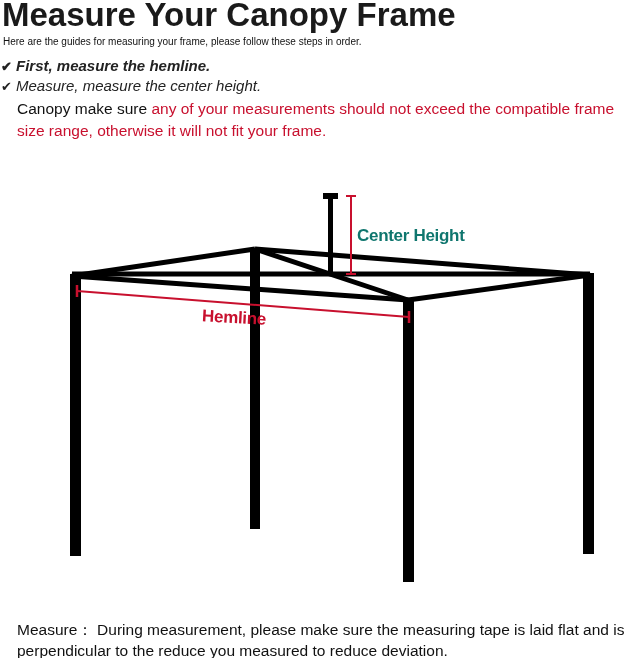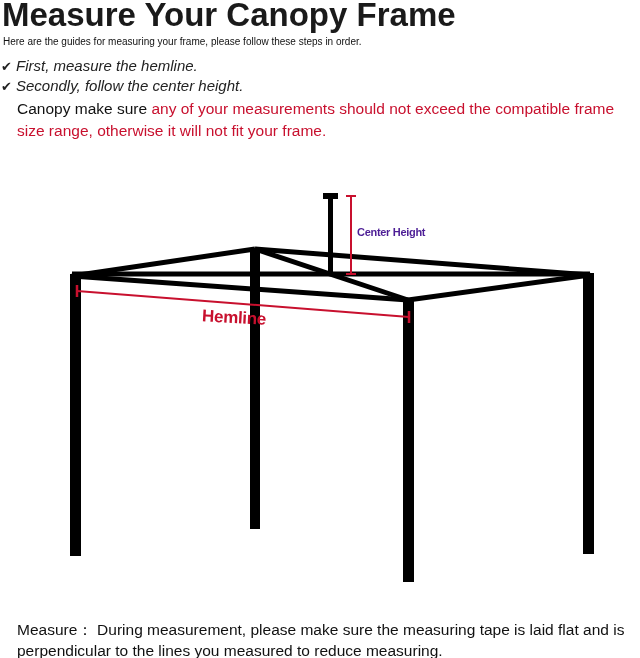--- a/index.html
+++ b/index.html
@@ -1,40 +1,40 @@
 <!DOCTYPE html>
 <html><head>
 <meta charset="utf-8">
 <style>
   html, body { margin: 0; padding: 0; background: #ffffff; }
   body { width: 640px; height: 658px; position: relative; overflow: hidden; font-family: "Liberation Sans", sans-serif; color: #111; }
   .title { position: absolute; left: 2px; top: -4px; font-size: 33px; font-weight: bold; color: #1a1a1a; letter-spacing: 0px; white-space: nowrap; }
   .intro { position: absolute; left: 3px; top: 36px; font-size: 10px; color: #111; white-space: nowrap; }
   .step { position: absolute; left: 1px; font-size: 15px; font-style: italic; color: #222; white-space: nowrap; }
   .step .chk { font-style: normal; font-size: 13px; display: inline-block; width: 15px; color: #222; }
-  .step1 { top: 57px; }
+  .step1 { top: 57px; font-weight: bold; }
   .step2 { top: 77px; }
   .warn { position: absolute; left: 17px; top: 98px; width: 625px; font-size: 15.5px; line-height: 22px; color: #111; }
   .warn .red { color: #c8102e; }
   .diagram { position: absolute; left: 0; top: 0; width: 640px; height: 658px; pointer-events: none; }
-  .lbl-center { position: absolute; left: 357px; top: 226px; font-size: 11px; font-weight: bold; color: #4c1d95; white-space: nowrap; letter-spacing: -0.3px; }
+  .lbl-center { position: absolute; left: 357px; top: 226px; font-size: 17px; font-weight: bold; color: #0f766e; white-space: nowrap; letter-spacing: -0.3px; }
   .lbl-hem { position: absolute; left: 202px; top: 308px; font-size: 17px; font-weight: bold; color: #c8102e; white-space: nowrap; transform: rotate(3deg); letter-spacing: -0.3px; }
   .notice { position: absolute; left: 17px; top: 619px; width: 620px; font-size: 15.5px; line-height: 21px; color: #111; }
 </style>
 </head>
 <body>
 
 <div class="title">Measure Your Canopy Frame</div>
 <div class="intro">Here are the guides for measuring your frame, please follow these steps in order.</div>
 
 <div class="step step1">
   <span class="chk">✔</span><span>First, measure the hemline.</span>
 </div>
 <div class="step step2">
-  <span class="chk">✔</span><span>Secondly, follow the center height.</span>
+  <span class="chk">✔</span><span>Measure, measure the center height.</span>
 </div>
 
 <div class="warn">
   <span>Canopy make sure </span><span class="red">any of your measurements should not exceed the compatible frame size range, otherwise it will not fit your frame.</span>
 </div>
 
 <svg class="diagram" viewBox="0 0 640 658" xmlns="http://www.w3.org/2000/svg">
   <g stroke="#000" stroke-linecap="butt" fill="none">
 
     <line x1="75.5" y1="274" x2="75.5" y2="556" stroke-width="11"></line>
@@ -62,14 +62,14 @@
     <line x1="77" y1="291" x2="409" y2="317" stroke-width="2"></line>
     <line x1="77" y1="285" x2="77" y2="297" stroke-width="2.5"></line>
     <line x1="409" y1="311" x2="409" y2="323" stroke-width="2.5"></line>
   </g>
 </svg>
 
 <div class="lbl-center">Center Height</div>
 <div class="lbl-hem">Hemline</div>
 
 <div class="notice">
-  <span>Measure：</span><span> During measurement, please make sure the measuring tape is laid flat and is perpendicular to the lines you measured to reduce measuring.</span>
+  <span>Measure：</span><span> During measurement, please make sure the measuring tape is laid flat and is perpendicular to the reduce you measured to reduce deviation.</span>
 </div>
 
 </body></html>

